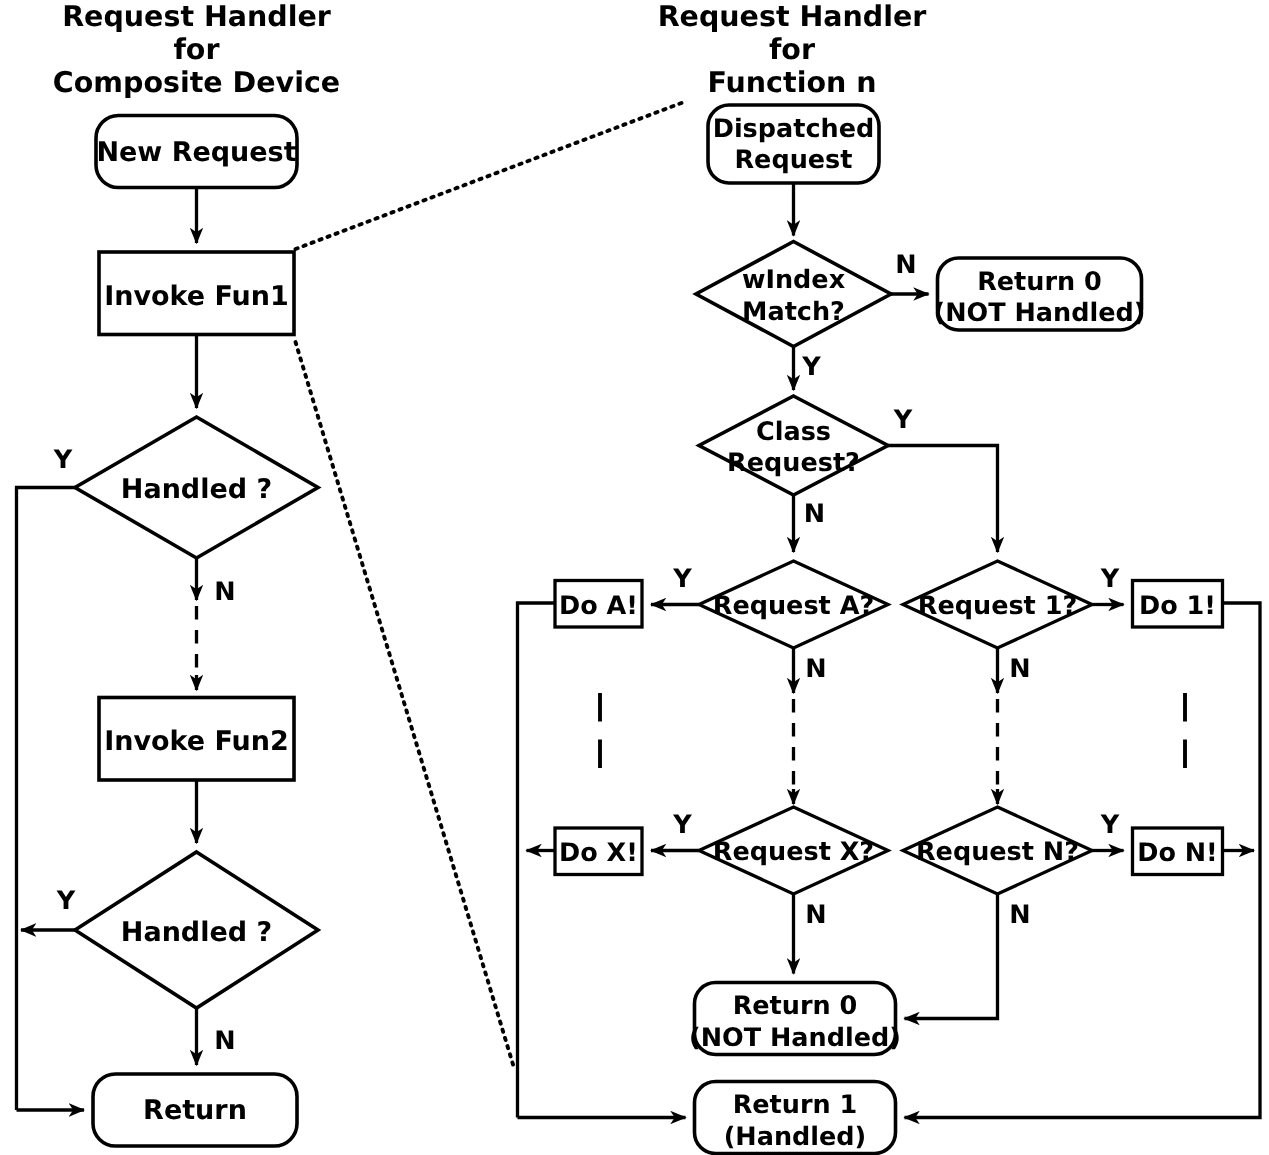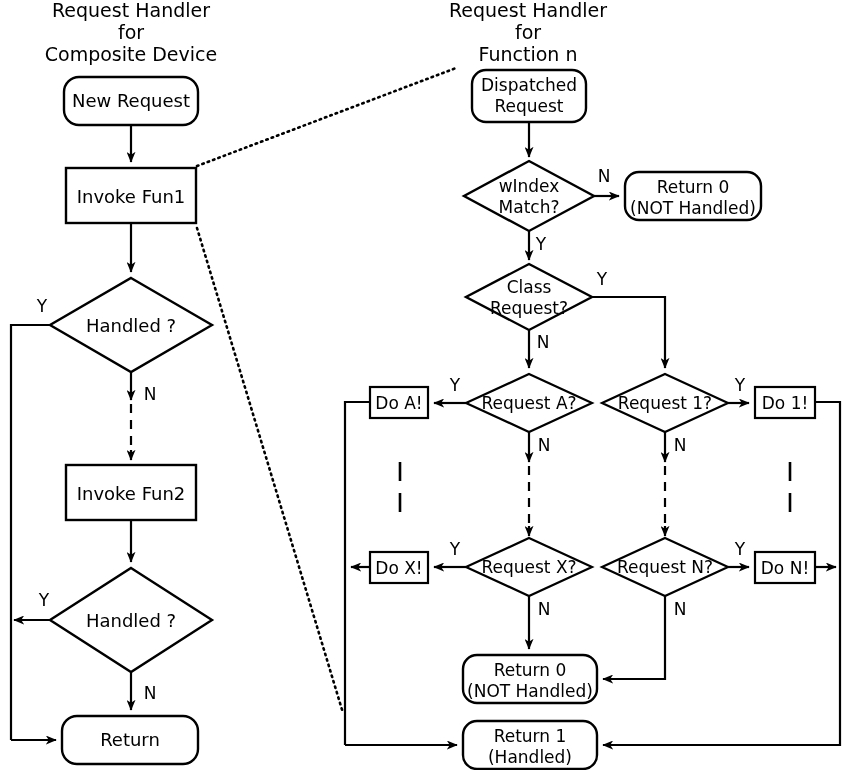--- a/index.html
+++ b/index.html
@@ -10,20 +10,21 @@
   body {
     width: 846px;
     height: 770px;
     font-family: "DejaVu Sans", "Liberation Sans", sans-serif;
     overflow: hidden;
   }
   #diagram-root {
     position: relative;
     width: 846px;
     height: 770px;
+    font-weight: bold;
   }
   svg.flow {
     display: block;
     width: 846px;
     height: 770px;
   }
   .shape-stroke {
     fill: #ffffff;
     stroke: #000000;
     stroke-width: 2.4;

